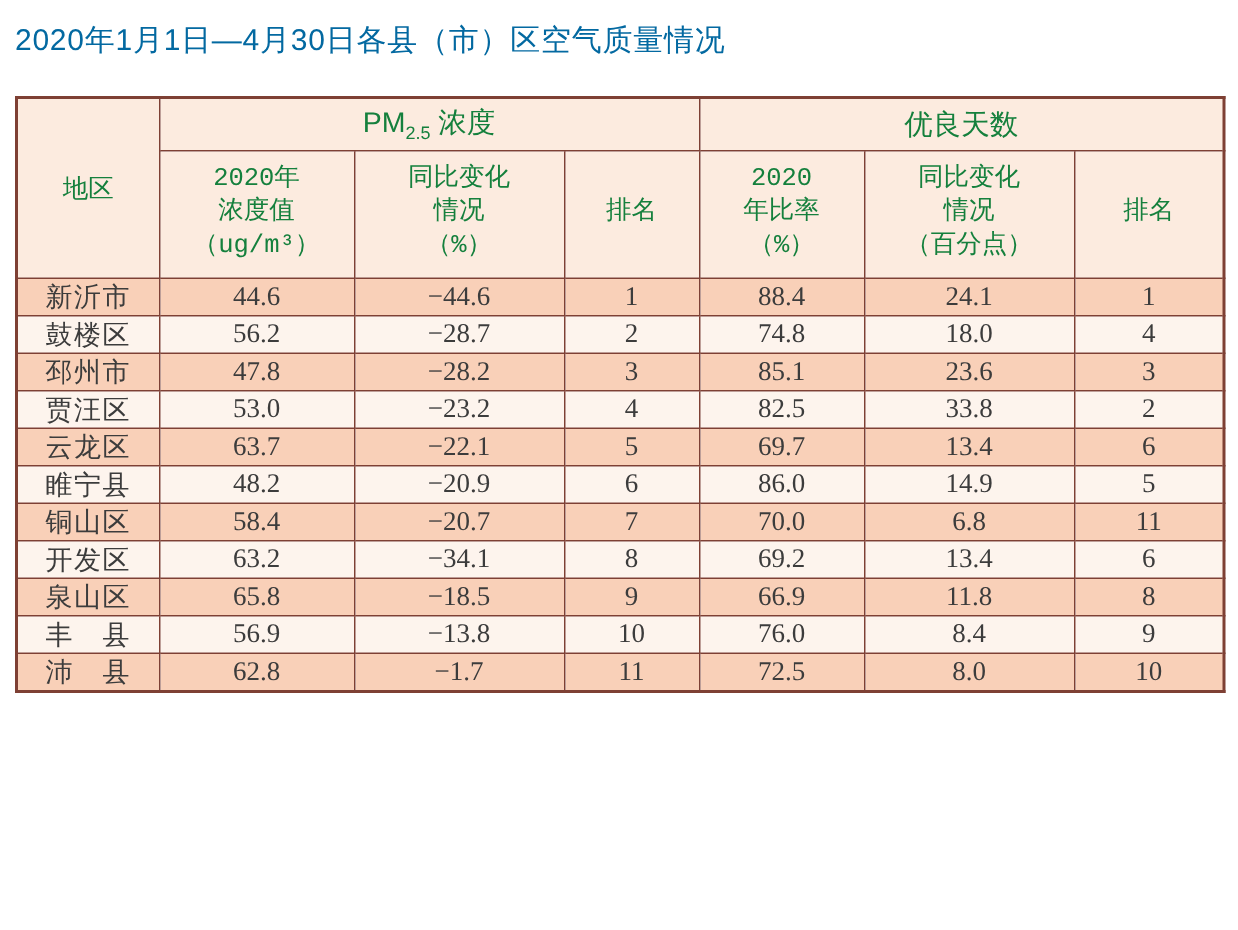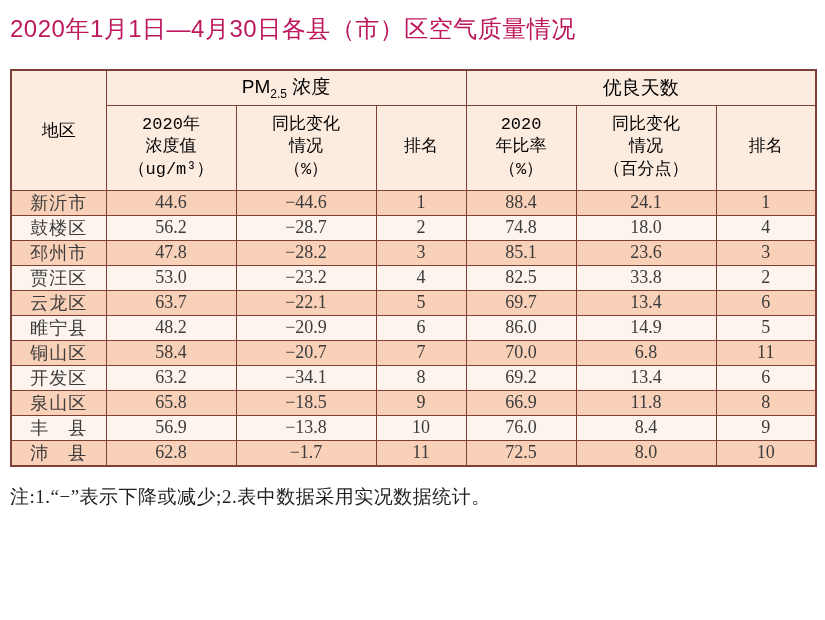--- a/index.html
+++ b/index.html
@@ -7,43 +7,43 @@
   .page {
     width: 825px;
     height: 620px;
     background: #ffffff;
     padding: 13px 10px 0 10px;
     overflow: hidden;
     font-family: "Liberation Sans", sans-serif;
     color: #1e1e1e;
   }
   .title {
-    font-size: 24px;
+    font-size: 20px;
     font-weight: normal;
     letter-spacing: 0.5px;
-    color: #be185d;
+    color: #0369a1;
     margin: 0 0 24px 0;
   }
   table.aq-table {
     width: 805px;
     table-layout: fixed;
     border-collapse: collapse;
     border: 2px solid var(--border, #7e4034);
   }
   .aq-table th, .aq-table td {
     border: 1px solid var(--border, #7e4034);
     text-align: center;
     vertical-align: middle;
     overflow: hidden;
   }
   .aq-table thead th {
     background: var(--header-bg, #fcebdf);
     font-weight: normal;
     font-size: 17px;
-    color: #000000;
+    color: #15803d;
   }
   .aq-table thead tr.group-row { height: 35px; }
   .aq-table thead tr.sub-row { height: 85px; font-family: Liberation Mono, monospace; }
   .aq-table thead th.group-cell { font-size: 19px; }
   .aq-table thead th.group-cell sub { font-size: 12px; }
   .line { display: block; line-height: 1.3; }
   .aq-table tbody tr { height: 19px; }
   .aq-table tbody td {
     font-family: "Liberation Serif", serif;
     font-size: 18px;
@@ -221,15 +221,14 @@
     <td>62.8</td>
     <td>−1.7</td>
     <td>11</td>
     <td>72.5</td>
     <td>8.0</td>
     <td>10</td>
   </tr>
 </tbody>
   </table>
 
-  <p class="footnote">注:1.“−”表示下降或减少;2.表中数据采用实况数据统计。</p>
 
 </div>
 
 </body></html>

